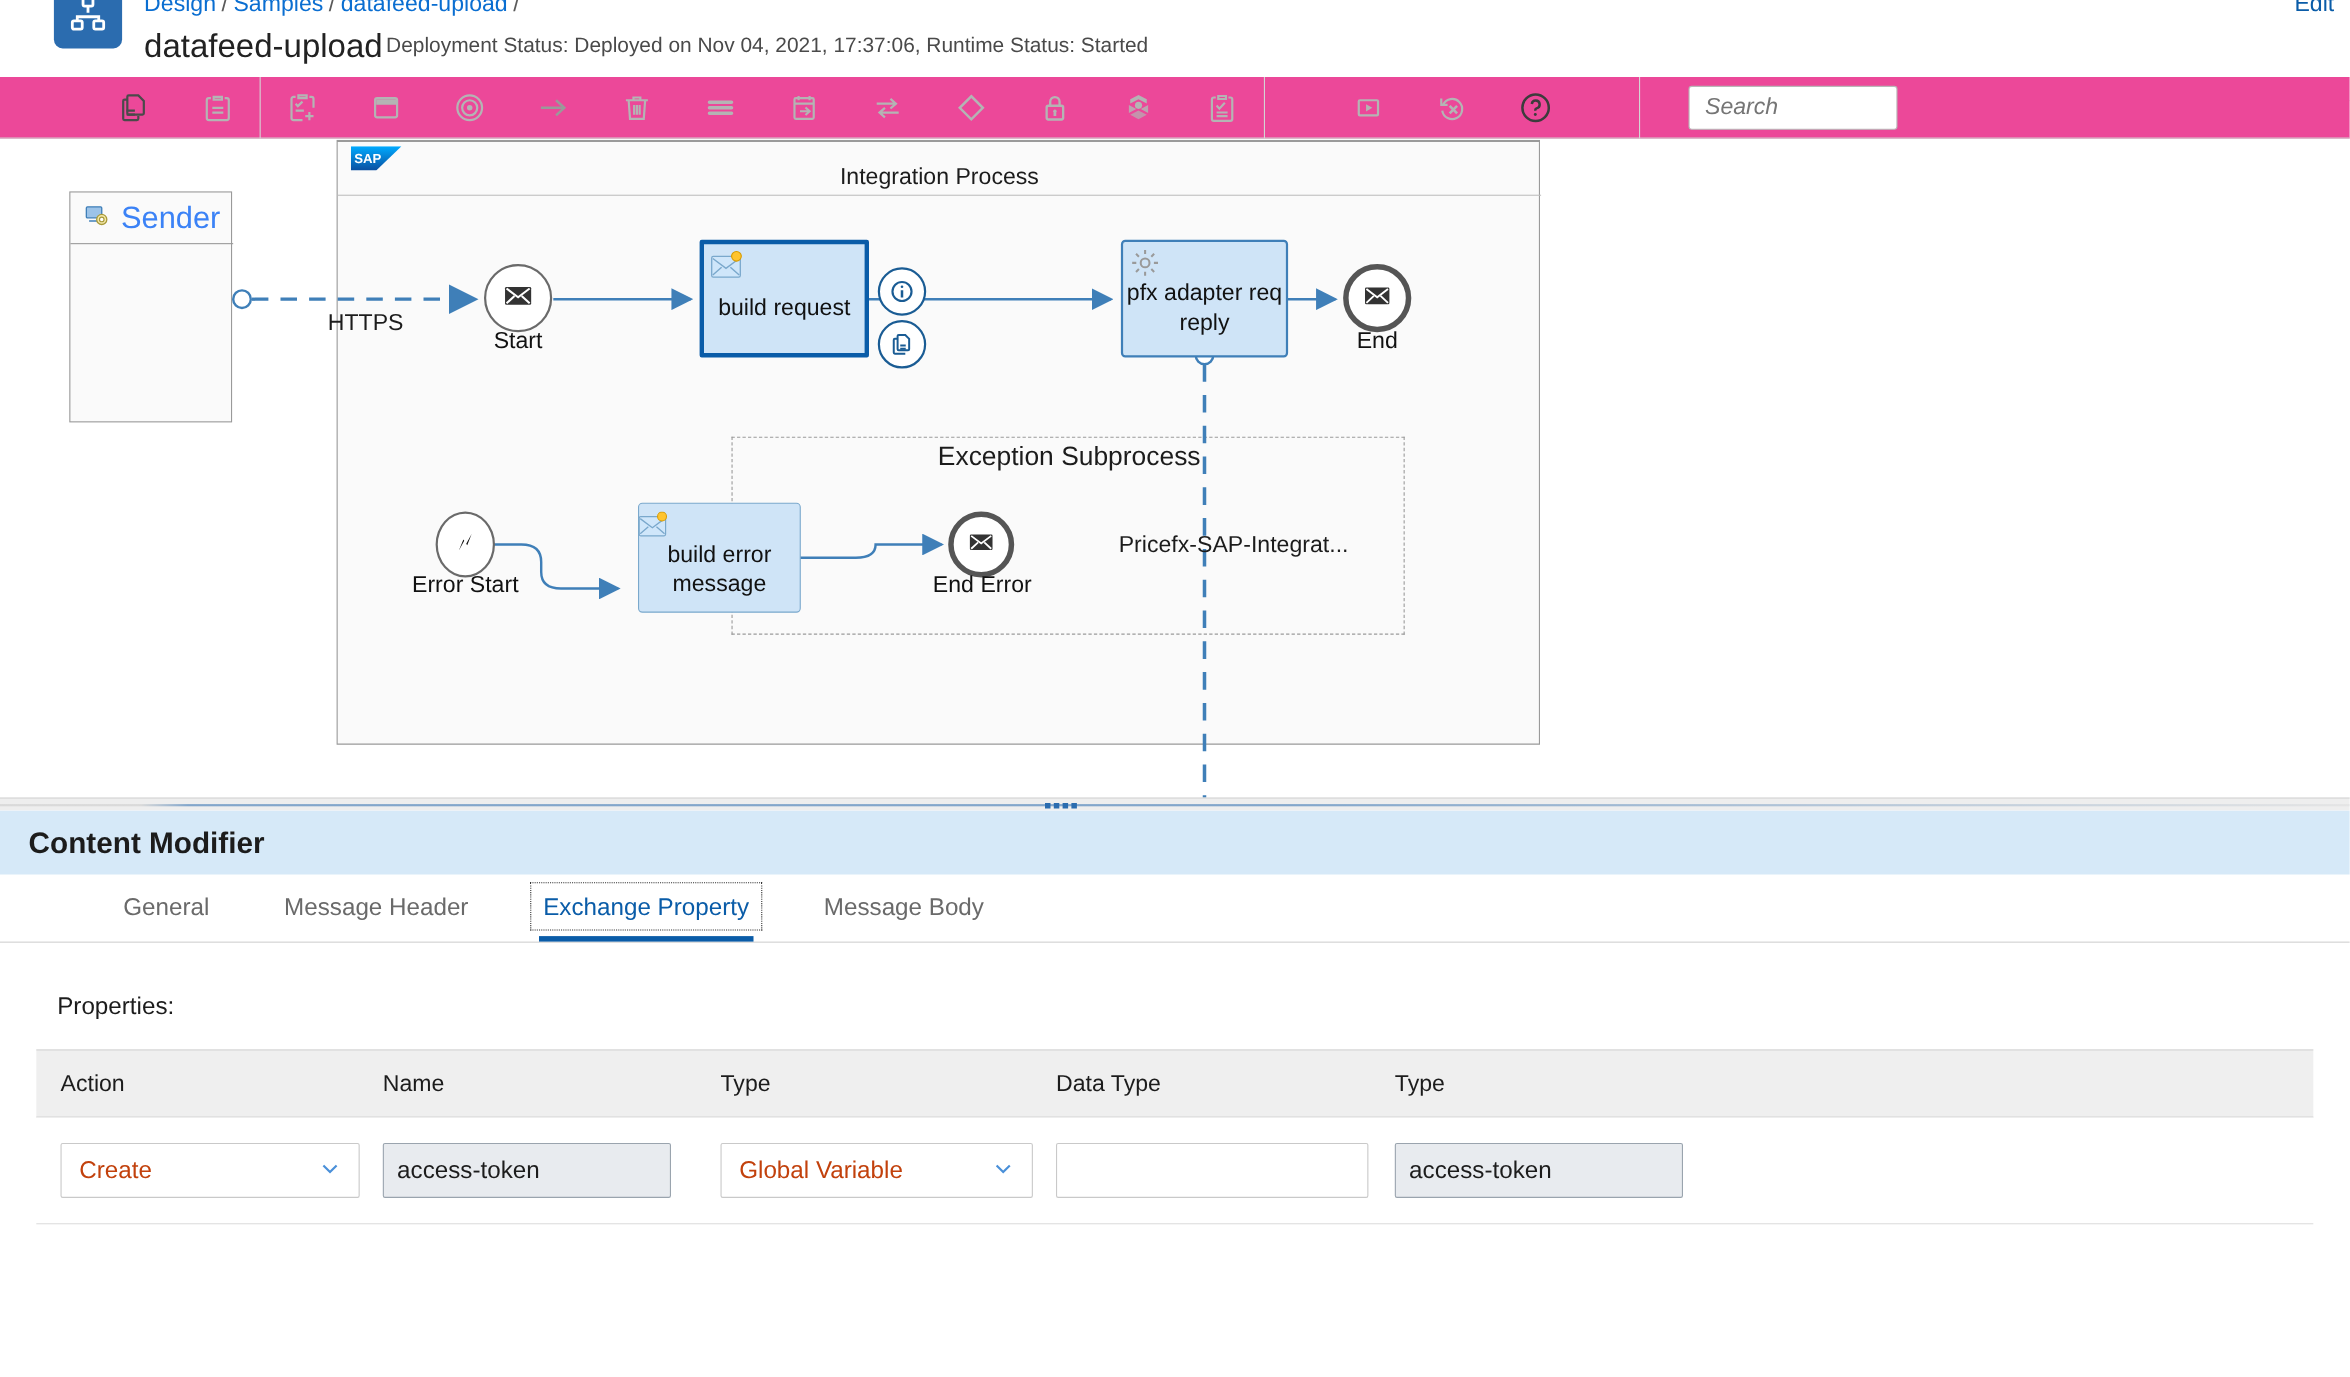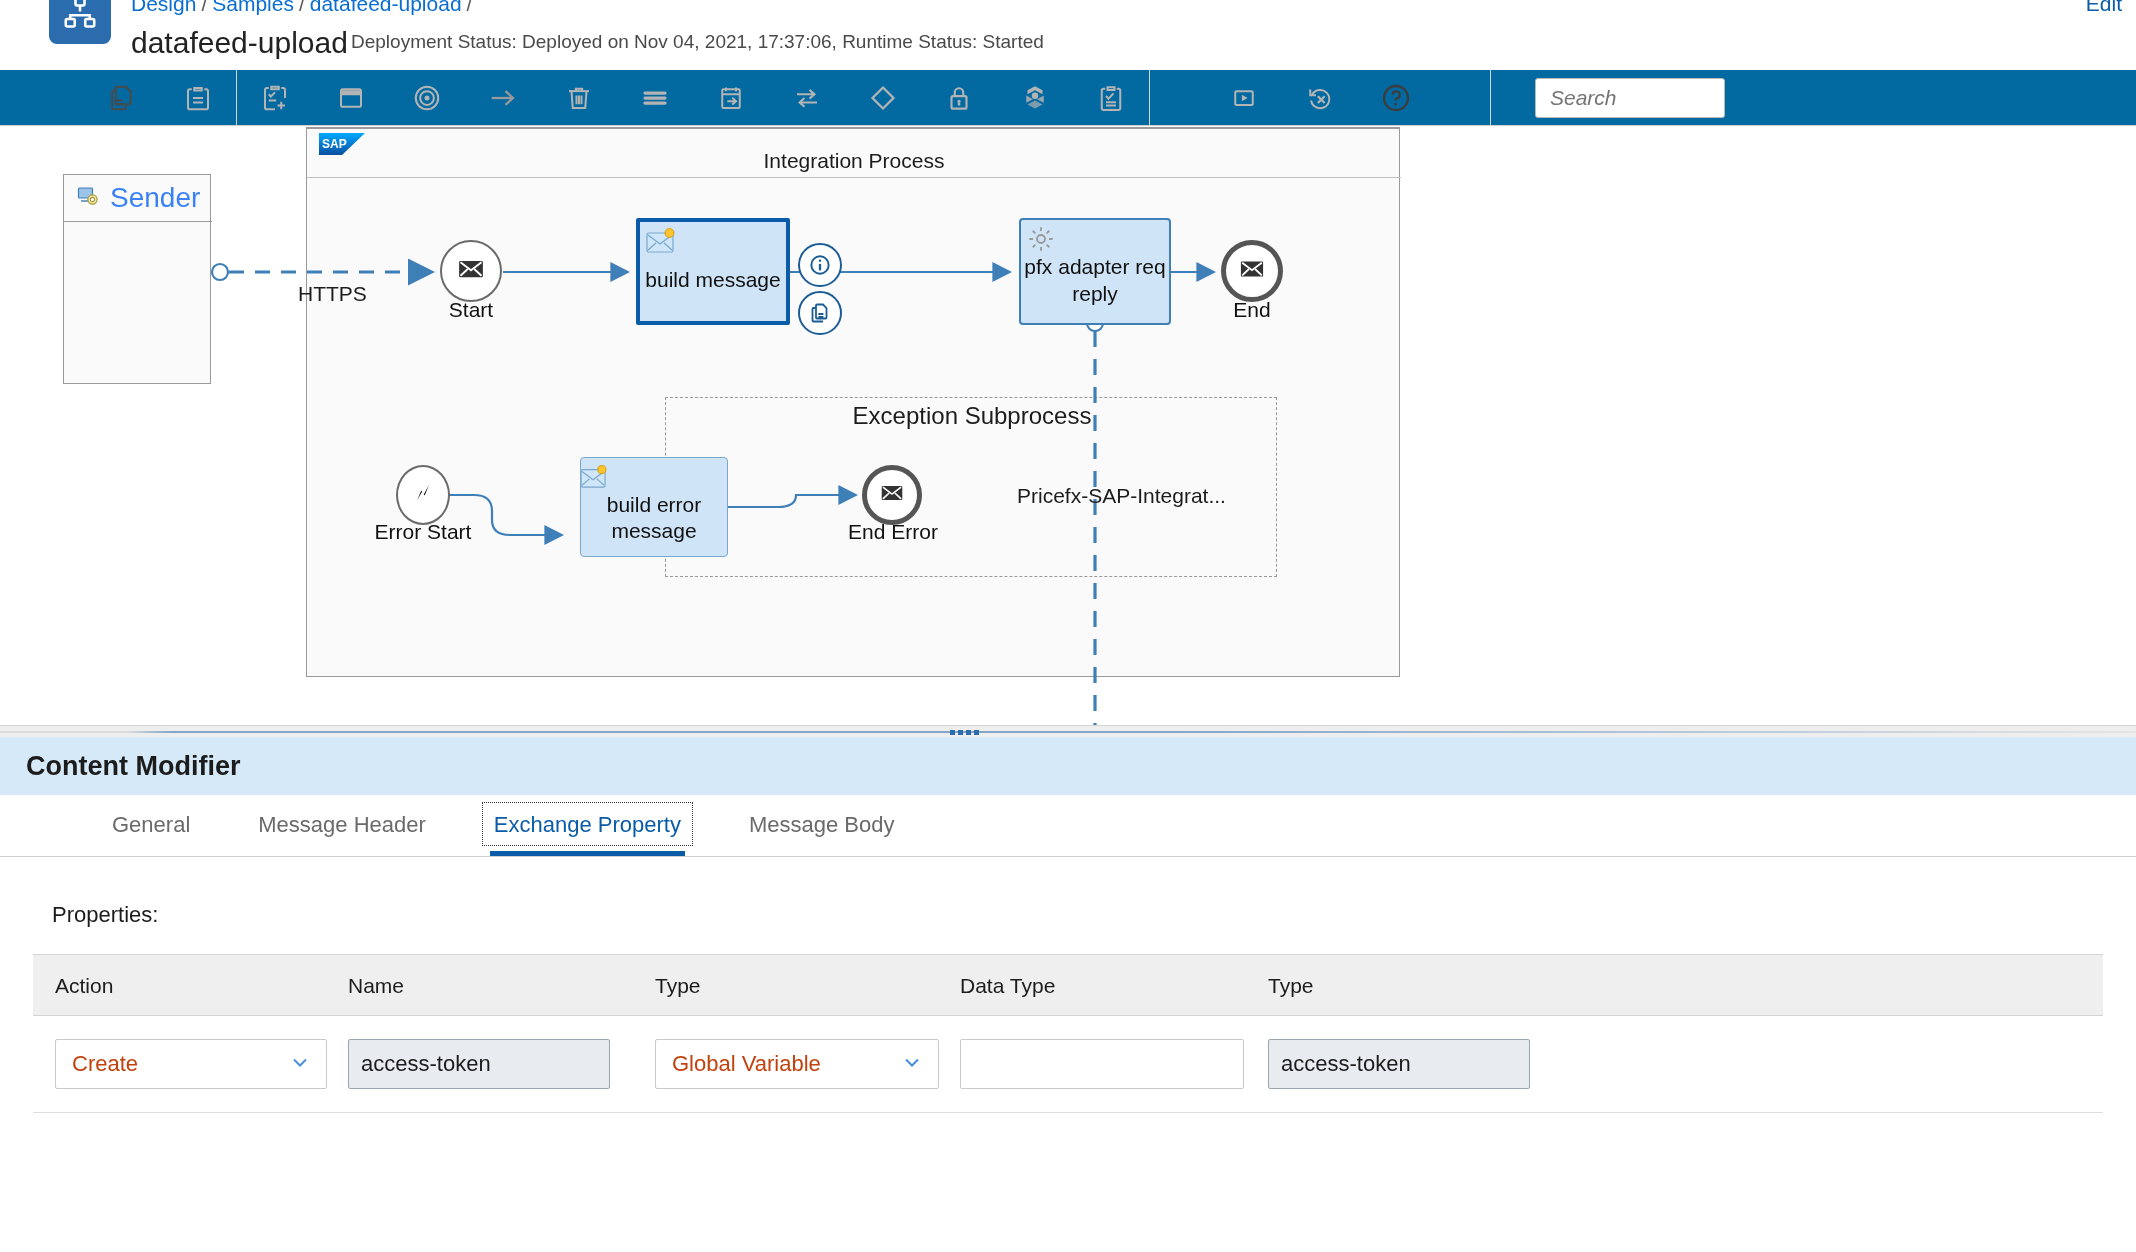--- a/index.html
+++ b/index.html
@@ -38,21 +38,21 @@
     font-size: 19px; color: #4a4a4a; white-space: nowrap;
   }
   #edit-link {
     position: absolute; right: 14px; top: -8px;
     font-size: 21px; color: #0a5ca8; cursor: pointer; white-space: nowrap;
   }
 
   
   #toolbar {
     position: absolute; left: 0; top: 70px; width: 2136px; height: 56px;
-    background: #0369a1; border-bottom: 1px solid #cfcfcf;
+    background: #ec4899; border-bottom: 1px solid #cfcfcf;
     display: flex; align-items: center;
   }
   .tb-group { display: flex; align-items: center; height: 56px; }
   .tb-sep { width: 1px; height: 56px; background: #d4d4d4; }
   .tb-btn {
     width: 76px; height: 56px;
     display: flex; align-items: center; justify-content: center;
     cursor: pointer;
   }
   .tb-btn svg { display: block; }
@@ -462,21 +462,21 @@
       <svg width="30" height="30" viewBox="0 0 24 24">
         <rect x="2.5" y="5.5" width="19" height="13" rx="1" fill="#333"></rect>
         <path d="M3.6 6.6 L12 13 L20.4 6.6" stroke="#fff" stroke-width="1.5" fill="none"></path>
         <path d="M3.6 17.4 L9.4 12 M20.4 17.4 L14.6 12" stroke="#fff" stroke-width="1.5" fill="none"></path>
       </svg>
     </span>
   </div>
   <div class="node-label" style="position:absolute;left:400px;top:171px;width:142px;">Start</div>
 
   <div class="task-box" style="left:636px;top:91px;width:154px;height:107px;border:4px solid #0a5ca8;border-radius:2px;">
-    <span class="node-label" style="padding-top:16px">build message</span>
+    <span class="node-label" style="padding-top:16px">build request</span>
   </div>
   <span style="position:absolute;left:646px;top:101px;">
     <svg width="30" height="26" viewBox="0 0 30 26">
       <rect x="1" y="5" width="26" height="19" rx="1.5" fill="#cfe6fa" stroke="#7aa8cc" stroke-width="1.2"></rect>
       <path d="M2 7 L14 16 L26 7" stroke="#7aa8cc" stroke-width="1.3" fill="none"></path>
       <path d="M2 22 L10 15 M26 22 L18 15" stroke="#7aa8cc" stroke-width="1.3" fill="none"></path>
       <circle cx="23.5" cy="5" r="4.4" fill="#ffc42e" stroke="#d79b00" stroke-width="1"></circle>
     </svg>
   </span>
 

